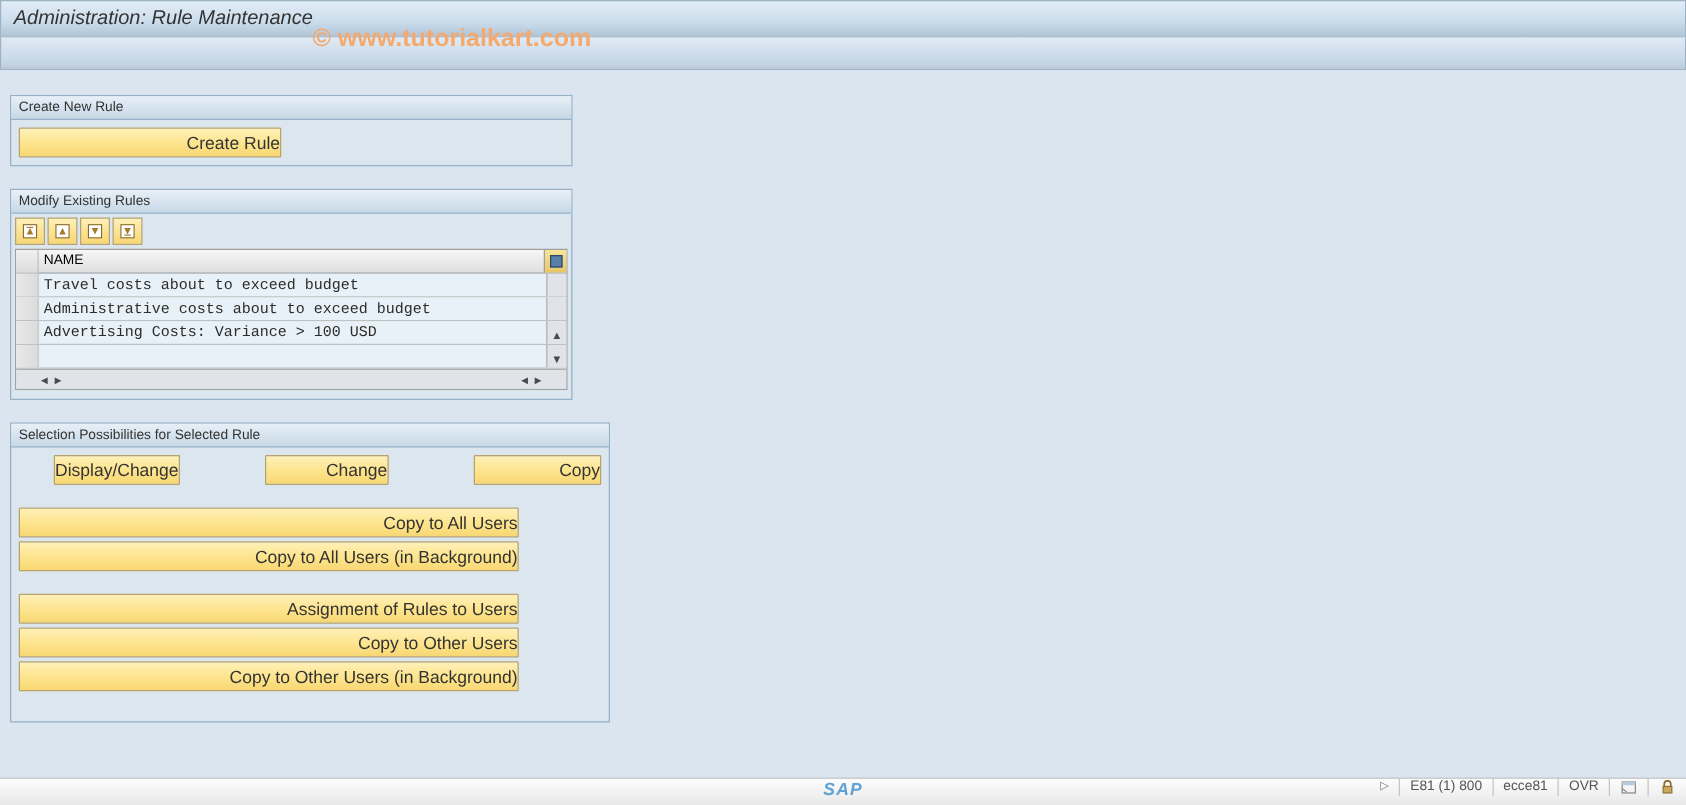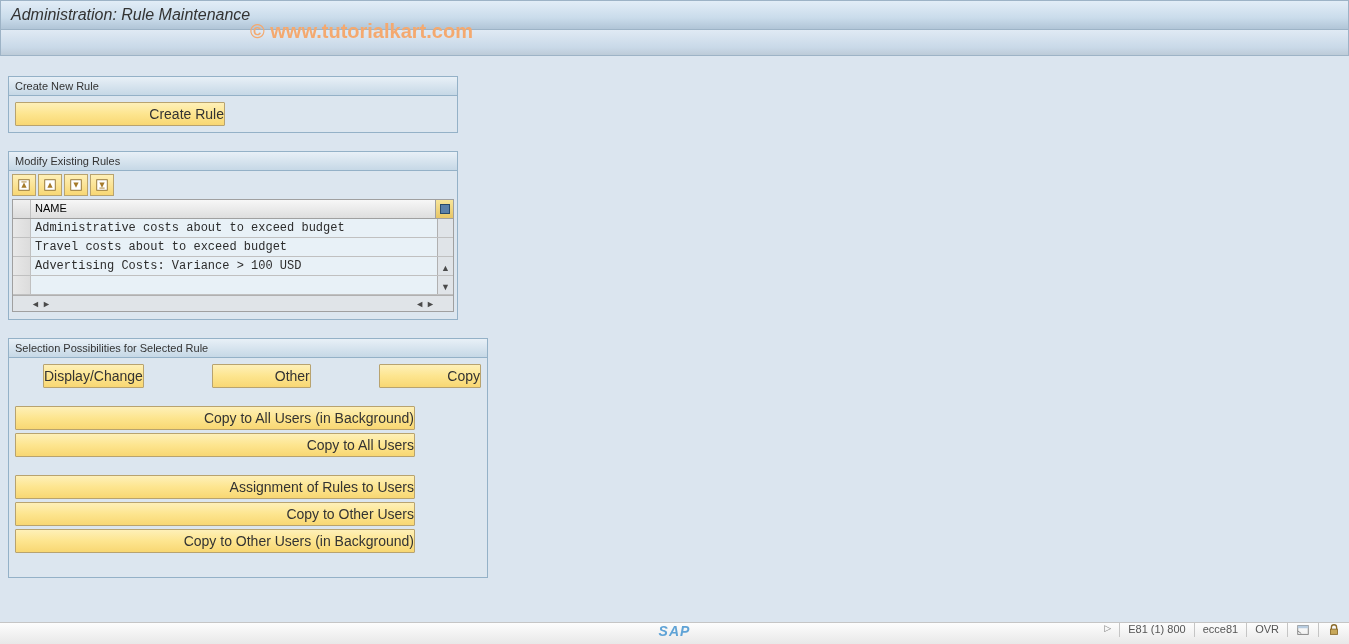--- a/index.html
+++ b/index.html
@@ -261,27 +261,27 @@
         <div class="grid-header">
           <div class="grid-sel-col"></div>
           <div class="grid-head-cell">NAME</div>
           <div class="grid-config">
               <div class="grid-config-inner"></div>
             </div>
         </div>
         <div class="grid-body">
           <div class="grid-row">
             <div class="grid-sel-col"></div>
+            <div class="grid-cell">Travel costs about to exceed budget</div>
+            <div class="grid-vscroll"></div>
+          </div>
+          <div class="grid-row">
+            <div class="grid-sel-col"></div>
             <div class="grid-cell">Administrative costs about to exceed budget</div>
             <div class="grid-vscroll" style="border-left:1px solid #b0b0b0;"></div>
-          </div>
-          <div class="grid-row">
-            <div class="grid-sel-col"></div>
-            <div class="grid-cell">Travel costs about to exceed budget</div>
-            <div class="grid-vscroll"></div>
           </div>
           <div class="grid-row">
             <div class="grid-sel-col"></div>
             <div class="grid-cell">Advertising Costs: Variance &gt; 100 USD</div>
             <div class="grid-vscroll">
               <span class="scroll-arrow">▲</span>
             </div>
           </div>
           <div class="grid-row empty">
             <div class="grid-sel-col"></div>
@@ -304,26 +304,26 @@
         </div>
       </div>
     </div>
   </div>
 
   <div class="panel" style="width:480px;">
     <div class="panel-title">Selection Possibilities for Selected Rule</div>
     <div class="panel-body">
       <div class="btn-row">
         <div class="sap-btn btn-110">Display/Change</div>
-        <div class="sap-btn btn-110">Other</div>
+        <div class="sap-btn btn-110">Change</div>
         <div class="sap-btn btn-110" style="margin-right:0;padding-left:22px;">Copy</div>
       </div>
       <div style="margin-bottom:18px;">
+        <div class="sap-btn btn-wide-400">Copy to All Users</div>
         <div class="sap-btn btn-wide-400">Copy to All Users (in Background)</div>
-        <div class="sap-btn btn-wide-400">Copy to All Users</div>
       </div>
       <div>
         <div class="sap-btn btn-wide-400">Assignment of Rules to Users</div>
       </div>
       <div style="margin-bottom:18px;">
         <div class="sap-btn btn-wide-400">Copy to Other Users</div>
         <div class="sap-btn btn-wide-400">Copy to Other Users (in Background)</div>
       </div>
     </div>
   </div>

